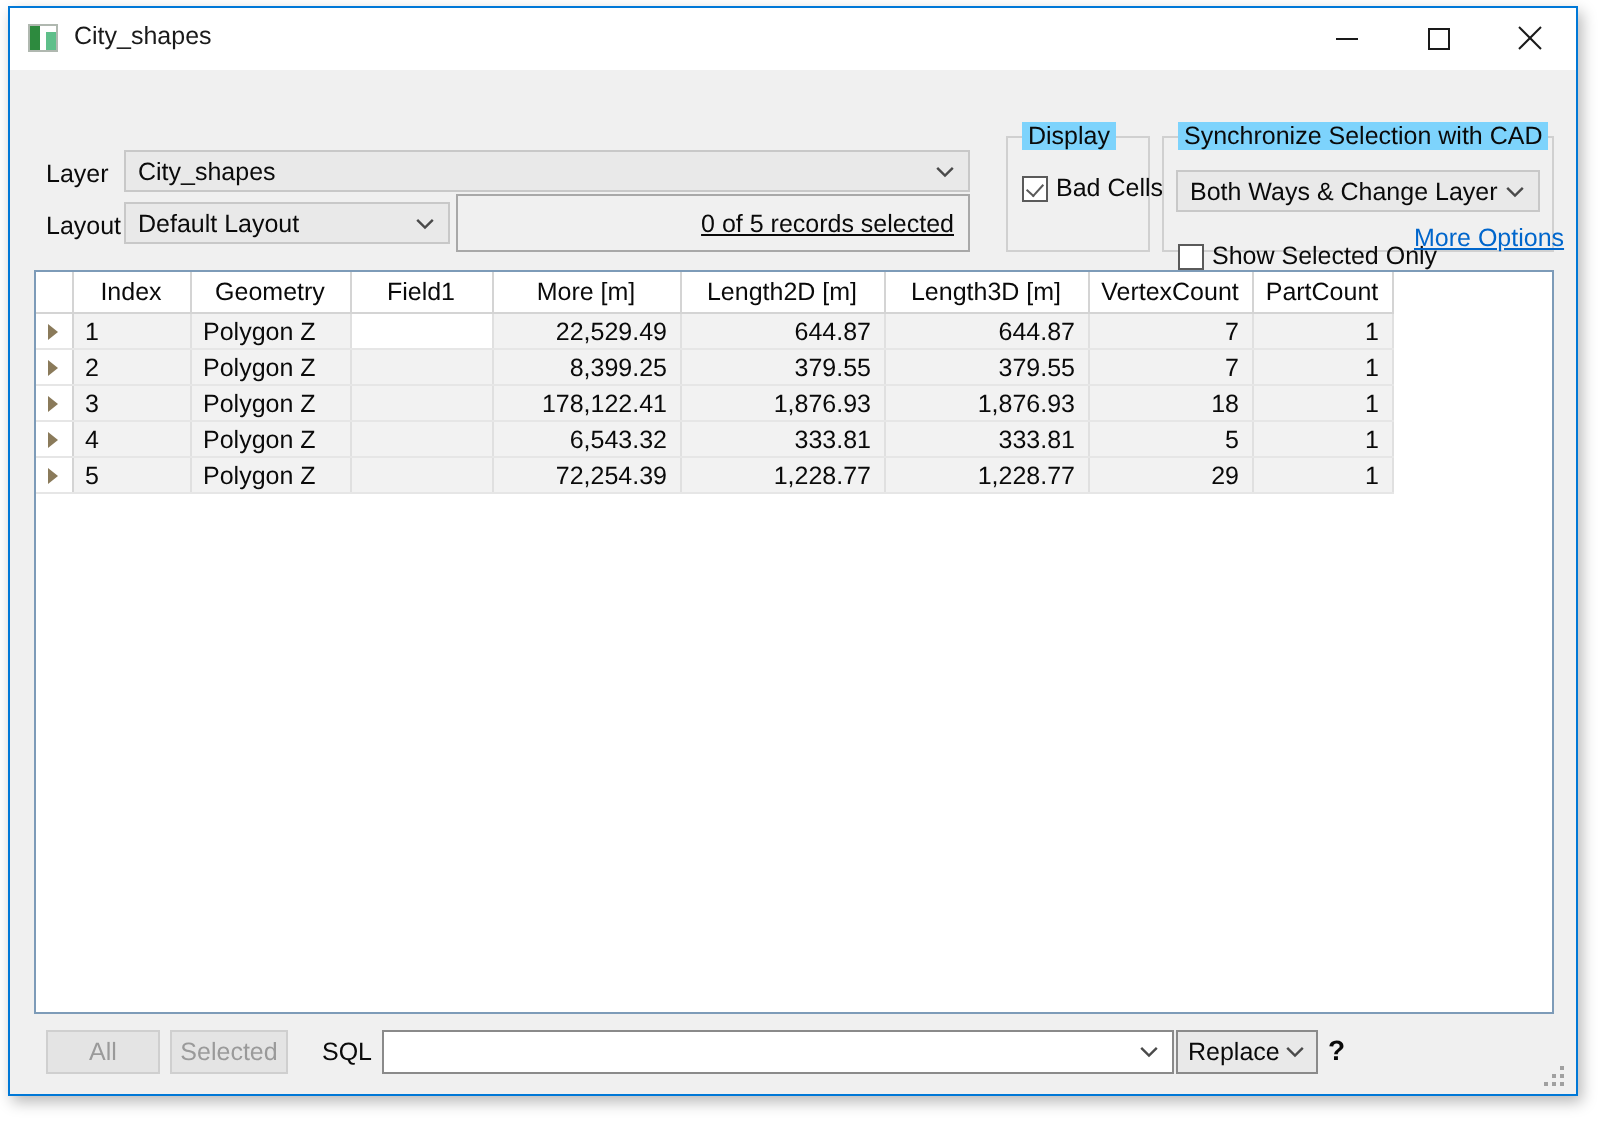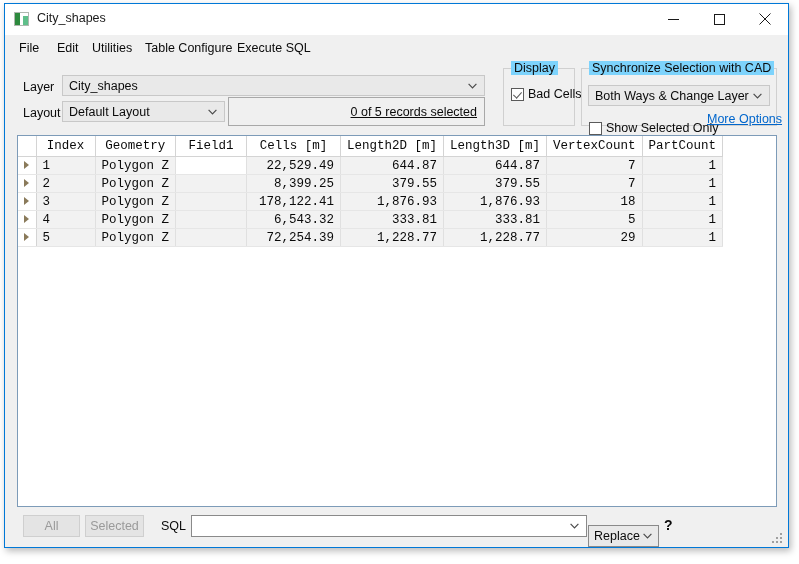--- a/index.html
+++ b/index.html
@@ -202,21 +202,20 @@
     background: #ffffff;
     border: 1px solid #7d9bb8;
     box-sizing: border-box;
     overflow: hidden;
   }
   table.grid {
     border-collapse: collapse;
     table-layout: fixed;
     font-size: 12.5px;
     color: #0a0a0a;
-    font-family: Liberation Mono, monospace;
   }
   table.grid th {
     background: #ffffff;
     border-right: 1px solid #d4d4d4;
     border-bottom: 1px solid #d4d4d4;
     font-weight: normal;
     height: 20px;
     padding: 0 6px;
     text-align: center;
     white-space: nowrap;
@@ -338,27 +337,20 @@
         </svg>
       </button>
       <button class="win-btn btn-close">
         <svg width="12" height="12" viewBox="0 0 12 12">
           <line x1="0.5" y1="0.5" x2="11.5" y2="11.5" stroke="#1a1a1a" stroke-width="1"></line>
           <line x1="11.5" y1="0.5" x2="0.5" y2="11.5" stroke="#1a1a1a" stroke-width="1"></line>
         </svg>
       </button>
     </div>
 
-    <div class="menubar">
-      <div class="menu-item" style="left:9px;">File</div>
-      <div class="menu-item" style="left:47px;">Edit</div>
-      <div class="menu-item" style="left:82px;">Utilities</div>
-      <div class="menu-item" style="left:135px;">Table Configure</div>
-      <div class="menu-item" style="left:227px;">Execute SQL</div>
-    </div>
 
     <div class="toppanel">
 
       <div class="lbl" style="left:18px; top:20px;">Layer</div>
       <div class="combo" style="left:57px; top:15px; width:423px; height:21px;">
         <span class="cval">City_shapes</span>
         <span class="carrow">
           <svg width="9" height="6" viewBox="0 0 9 6">
               <path d="M0.6 0.9 L4.5 4.8 L8.4 0.9" fill="none" stroke="#4a4a4a" stroke-width="1.2"></path>
             </svg>
@@ -417,21 +409,21 @@
           <col style="width:102px">
           <col style="width:82px">
           <col style="width:70px">
         </colgroup>
         <thead>
           <tr>
             <th class="gutter"></th>
             <th>Index</th>
             <th>Geometry</th>
             <th>Field1</th>
-            <th>Cells [m]</th>
+            <th>More [m]</th>
             <th>Length2D [m]</th>
             <th>Length3D [m]</th>
             <th>VertexCount</th>
             <th>PartCount</th>
           </tr>
         </thead>
         <tbody>
           <tr>
             <td class="gutter"><span class="rowarrow"></span></td>
             <td class="lft">1</td>
@@ -498,21 +490,21 @@
 
     <div class="sqlbox" style="left:186px; top:511px; width:396px; height:22px;">
       <span class="sval"></span>
       <span class="carrow">
         <svg width="9" height="6" viewBox="0 0 9 6">
             <path d="M0.6 0.9 L4.5 4.8 L8.4 0.9" fill="none" stroke="#4a4a4a" stroke-width="1.2"></path>
           </svg>
       </span>
     </div>
 
-    <div class="repl" style="left:583px; top:511px; width:71px; height:22px;margin-top:10px;">
+    <div class="repl" style="left:583px; top:511px; width:71px; height:22px;">
       <span class="cval" style="position:absolute; left:5px; top:50%; transform:translateY(-50%); font-size:12.5px; color:#0a0a0a;">Replace</span>
       <span class="carrow" style="position:absolute; right:6px; top:50%; transform:translateY(-50%);">
         <svg width="9" height="6" viewBox="0 0 9 6">
             <path d="M0.6 0.9 L4.5 4.8 L8.4 0.9" fill="none" stroke="#4a4a4a" stroke-width="1.2"></path>
           </svg>
       </span>
     </div>
 
     <div class="helpq" style="left:659px; top:513px;">?</div>
 

